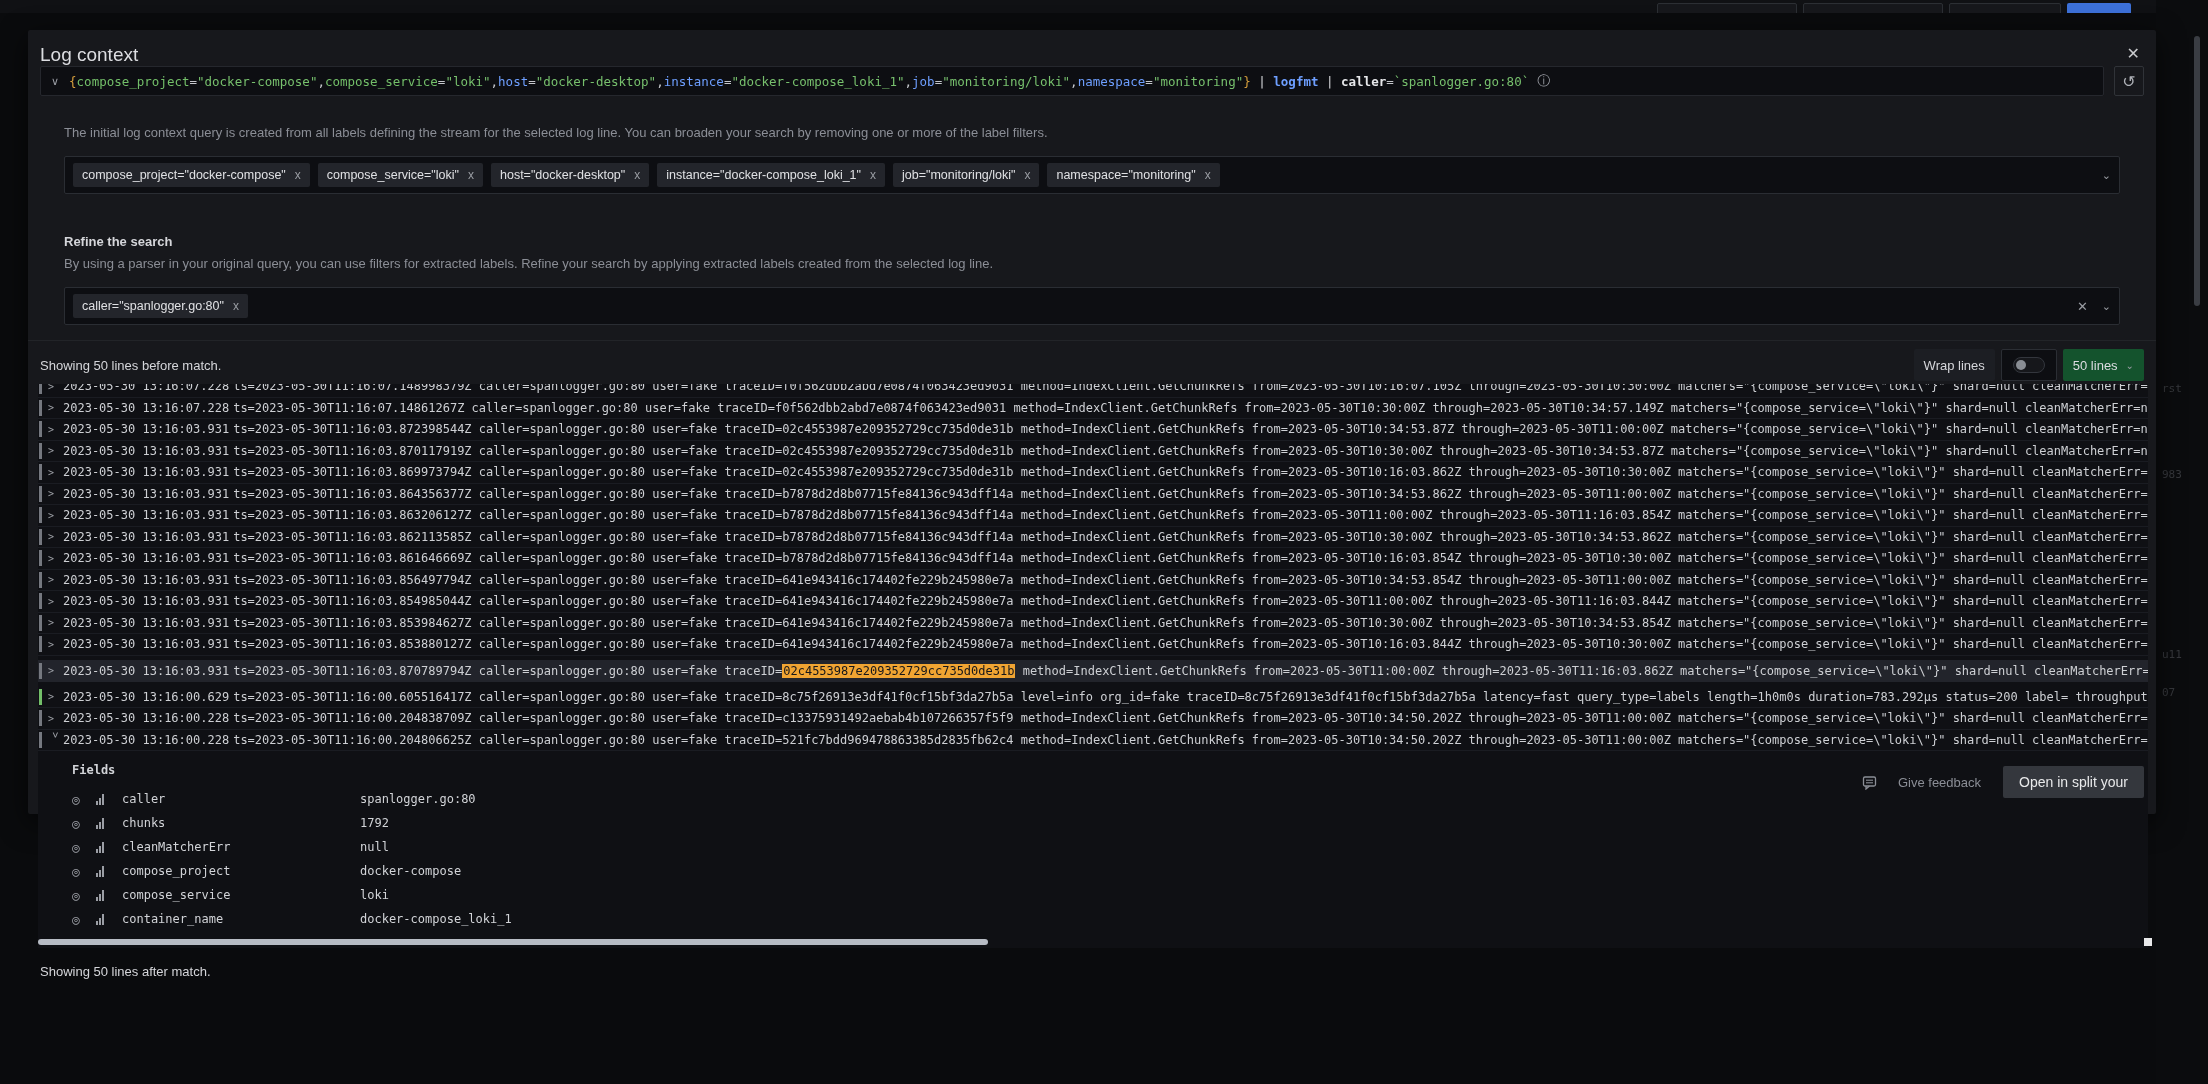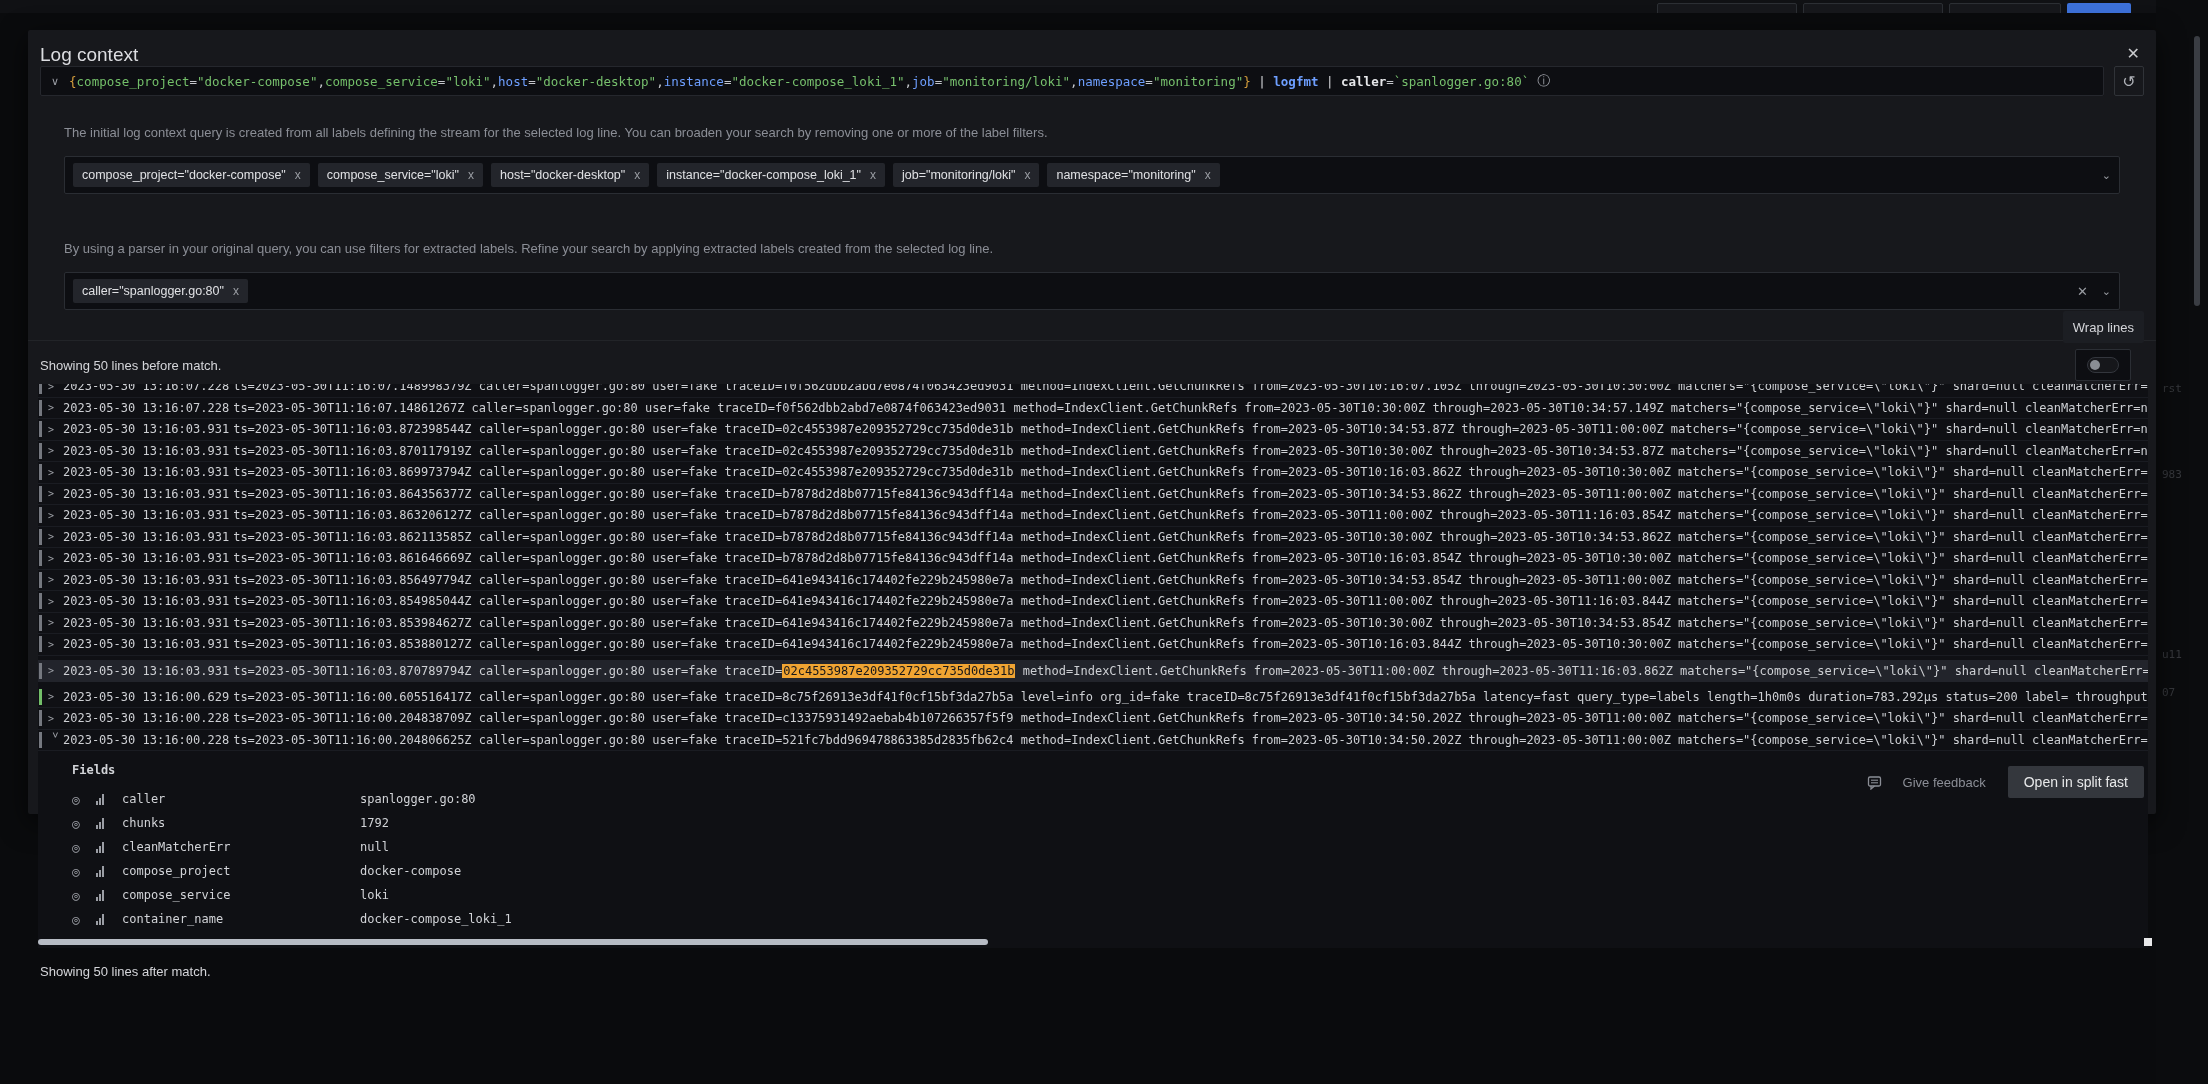--- a/index.html
+++ b/index.html
@@ -45,21 +45,21 @@
     padding:0 9px; font-size:12.5px; color:#e0e1e4; white-space:pre; cursor:pointer; }
   .chip-x { margin-left:9px; color:#9a9da3; font-size:12px; }
   .select-x { color:#9a9da3; font-size:13px; margin-right:14px; cursor:pointer; }
   .select-chev { color:#9a9da3; font-size:11px; cursor:pointer; }
 
   
   .results-divider { position:absolute; top:310px; left:0; right:0; border-top:1px solid #222428; }
   .results-head { position:absolute; top:318px; left:12px; right:12px; height:34px;
     display:flex; align-items:center; justify-content:space-between; }
   .before-label, .after-label { font-size:13px; color:#d5d6da; }
-  .results-ctrls { display:flex; align-items:center; gap:6px;flex-direction:column; }
+  .results-ctrls { display:flex; align-items:center; gap:6px; }
   .wrap-label-box { height:32px; background:#1c1e23; border-radius:2px; display:flex; align-items:center;
     padding:0 10px; font-size:13px; color:#d5d6da; }
   .switch-box { width:56px; height:32px; background:#0d0e12; border:1px solid #2b2e34; border-radius:2px;
     display:flex; align-items:center; justify-content:center; cursor:pointer; }
   .toggle { width:32px; height:16px; border-radius:9px; background:#16171b; border:1px solid #33363d; position:relative; }
   .toggle-knob { position:absolute; left:2px; top:2px; width:10px; height:10px; border-radius:50%; background:#898d94; }
   .lines-select { height:32px; background:#14532d; border-radius:2px; display:flex; align-items:center;
     padding:0 10px; gap:8px; font-size:13px; color:#dcdde1; cursor:pointer; }
   .lines-chev { color:#9b9ea5; font-size:10px; }
 
@@ -143,20 +143,21 @@
           <span class="chip"><span>host="docker-desktop"</span><span class="chip-x">x</span></span>
           <span class="chip"><span>instance="docker-compose_loki_1"</span><span class="chip-x">x</span></span>
           <span class="chip"><span>job="monitoring/loki"</span><span class="chip-x">x</span></span>
           <span class="chip"><span>namespace="monitoring"</span><span class="chip-x">x</span></span>
         </div>
       <span class="select-chev">⌄</span>
     </div>
   </div>
 
   <div class="section" style="top:204px;">
+    <div class="sec-head">Refine the search</div>
     <div class="sec-desc">By using a parser in your original query, you can use filters for extracted labels. Refine your search by applying extracted labels created from the selected log line.</div>
     <div class="chip-select">
       <div class="chip-list">
           <span class="chip"><span>caller="spanlogger.go:80"</span><span class="chip-x">x</span></span>
         </div>
       <span class="select-x">✕</span>
       <span class="select-chev">⌄</span>
     </div>
   </div>
 
@@ -366,15 +367,15 @@
   <div class="footer">
     <div class="feedback">
       <svg width="15" height="15" viewBox="0 0 15 15">
         <rect x="1.5" y="2" width="12" height="9" rx="1.5" fill="none" stroke="#8b8e96" stroke-width="1.3"></rect>
         <path d="M4 11 L4 14 L7.5 11" fill="none" stroke="#8b8e96" stroke-width="1.3"></path>
         <line x1="4" y1="5.2" x2="11" y2="5.2" stroke="#8b8e96" stroke-width="1.1"></line>
         <line x1="4" y1="7.8" x2="11" y2="7.8" stroke="#8b8e96" stroke-width="1.1"></line>
       </svg>
       <span>Give feedback</span>
     </div>
-    <button class="split-btn">Open in split fast</button>
+    <button class="split-btn">Open in split your</button>
   </div>
 </div>
 
 </body></html>

